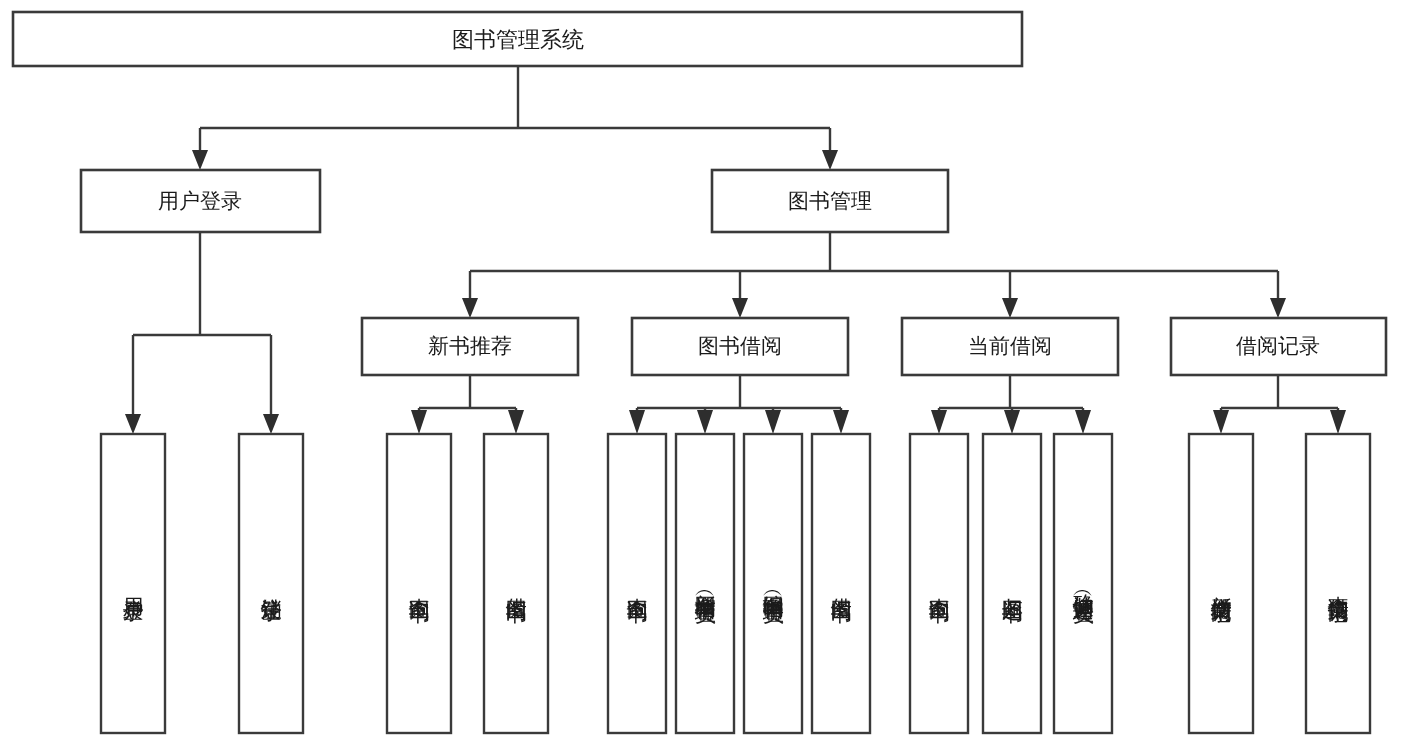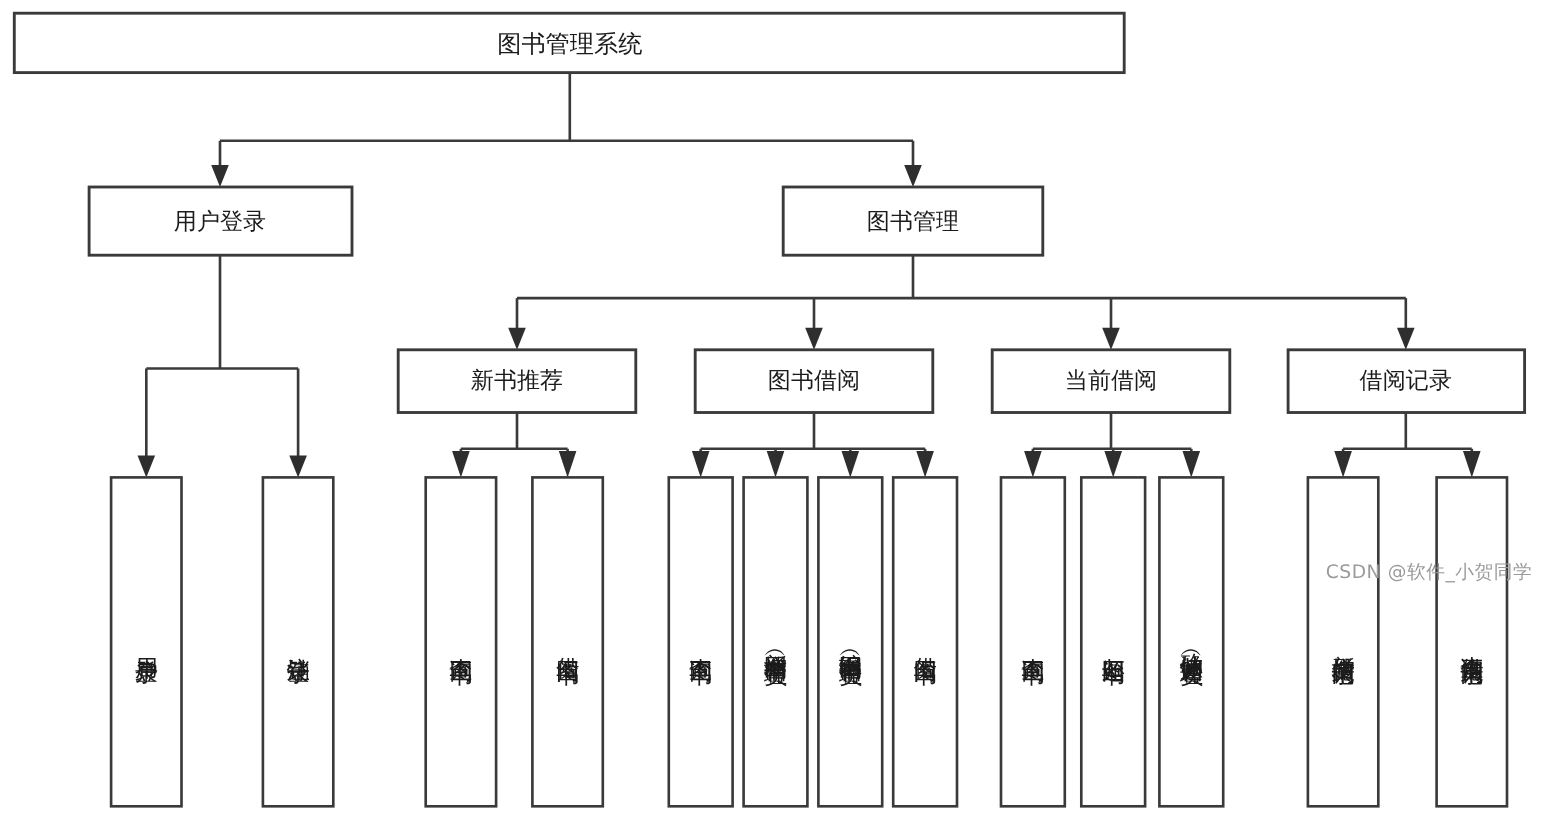--- a/index.html
+++ b/index.html
@@ -228,15 +228,14 @@
   <div class="vlabel" style="left:744px; top:434px; width:58px; height:299px;">编辑图书（管理员）</div>
   <div class="vlabel" style="left:812px; top:434px; width:58px; height:299px;">借阅图书</div>
 
   <div class="vlabel" style="left:910px; top:434px; width:58px; height:299px;">查询图书</div>
   <div class="vlabel" style="left:983px; top:434px; width:58px; height:299px;">归还图书</div>
   <div class="vlabel" style="left:1054px; top:434px; width:58px; height:299px;">确认归还（管理员）</div>
 
   <div class="vlabel" style="left:1189px; top:434px; width:64px; height:299px;">新增借阅记录</div>
   <div class="vlabel" style="left:1306px; top:434px; width:64px; height:299px;">查询借阅记录</div>
 
-  <div class="watermark">CSDN @软件_小贺同学</div>
 
 </div>
 
 </body></html>

